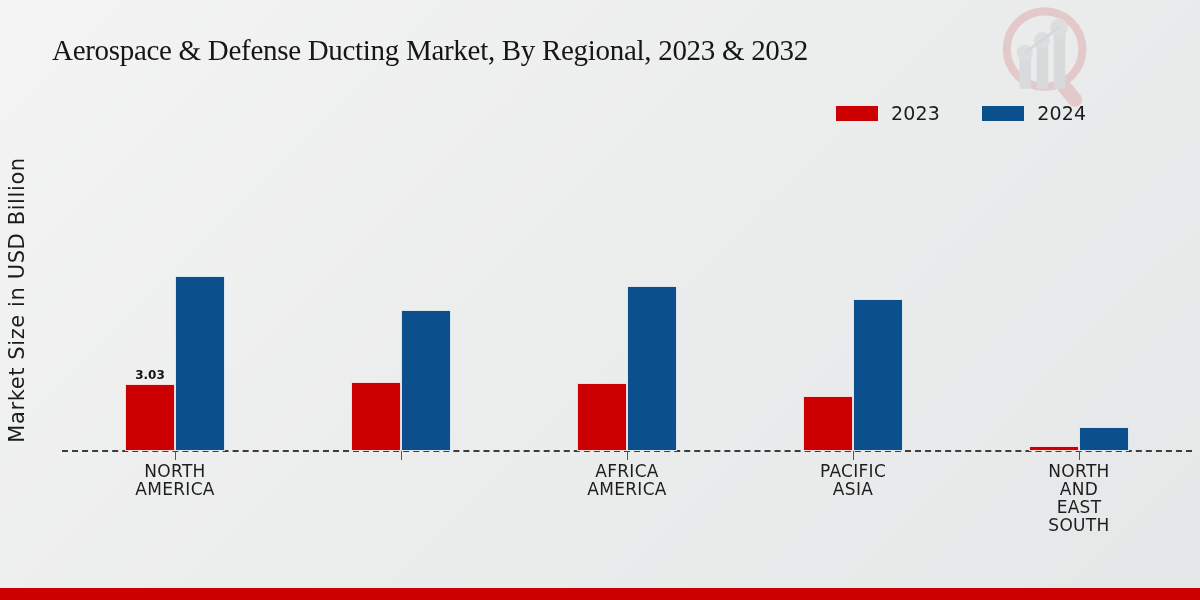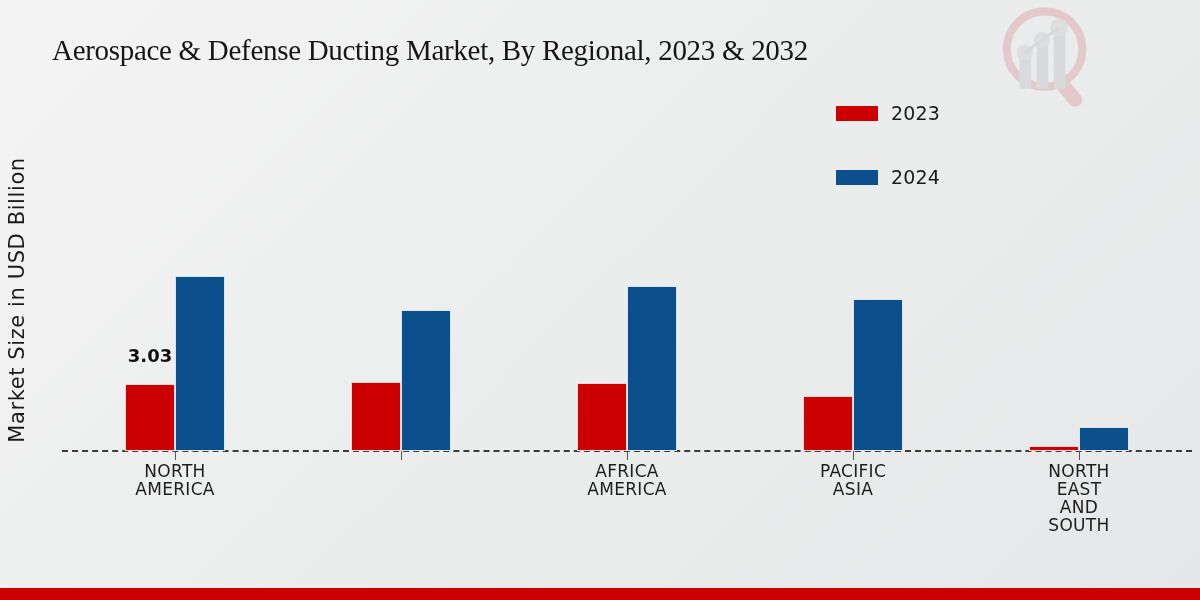--- a/index.html
+++ b/index.html
@@ -34,21 +34,20 @@
     white-space: nowrap;
   }
 
   
   .legend {
     position: absolute;
     left: 836px; top: 102px;
     display: flex;
     align-items: center;
     gap: 42px;
-    flex-direction: column;
   }
   .legend-item {
     display: flex;
     align-items: center;
     gap: 13px;
   }
   .legend-swatch {
     width: 42px; height: 15px;
     display: block;
   }
@@ -118,22 +117,22 @@
     left: 0;
     width: 50px;
     border: 1px solid rgba(255,255,255,0.85);
     box-sizing: border-box;
   }
   .bar-label {
     position: absolute;
     bottom: 100%;
     left: 50%;
     transform: translateX(-50%);
-    margin-bottom: 18px;
-    font-size: 18px;
+    margin-bottom: 2px;
+    font-size: 12px;
     font-weight: bold;
     color: #111;
     white-space: nowrap;
     font-family: "DejaVu Sans", sans-serif;
   }
   .tick {
     position: absolute;
     left: 50%;
     top: 451px;
     width: 1px; height: 9px;
@@ -255,21 +254,21 @@
           <div class="bar-wrap">
             <div class="bar" style="background: rgb(204, 0, 0); height: 5.083px;"></div>
           </div>
           <div class="bar-wrap">
             <div class="bar" style="background: rgb(11, 79, 140); height: 23.868px;"></div>
           </div>
         </div>
         <div class="tick"></div>
         <div class="cat-label">
           <div>NORTH</div>
+          <div>AND</div>
           <div>EAST</div>
-          <div>AND</div>
           <div>SOUTH</div>
         </div>
       </div>
     </div>
 </div>
 
 <div class="footer-bar" style="background:#cc0000"></div>
 
 </body></html>

